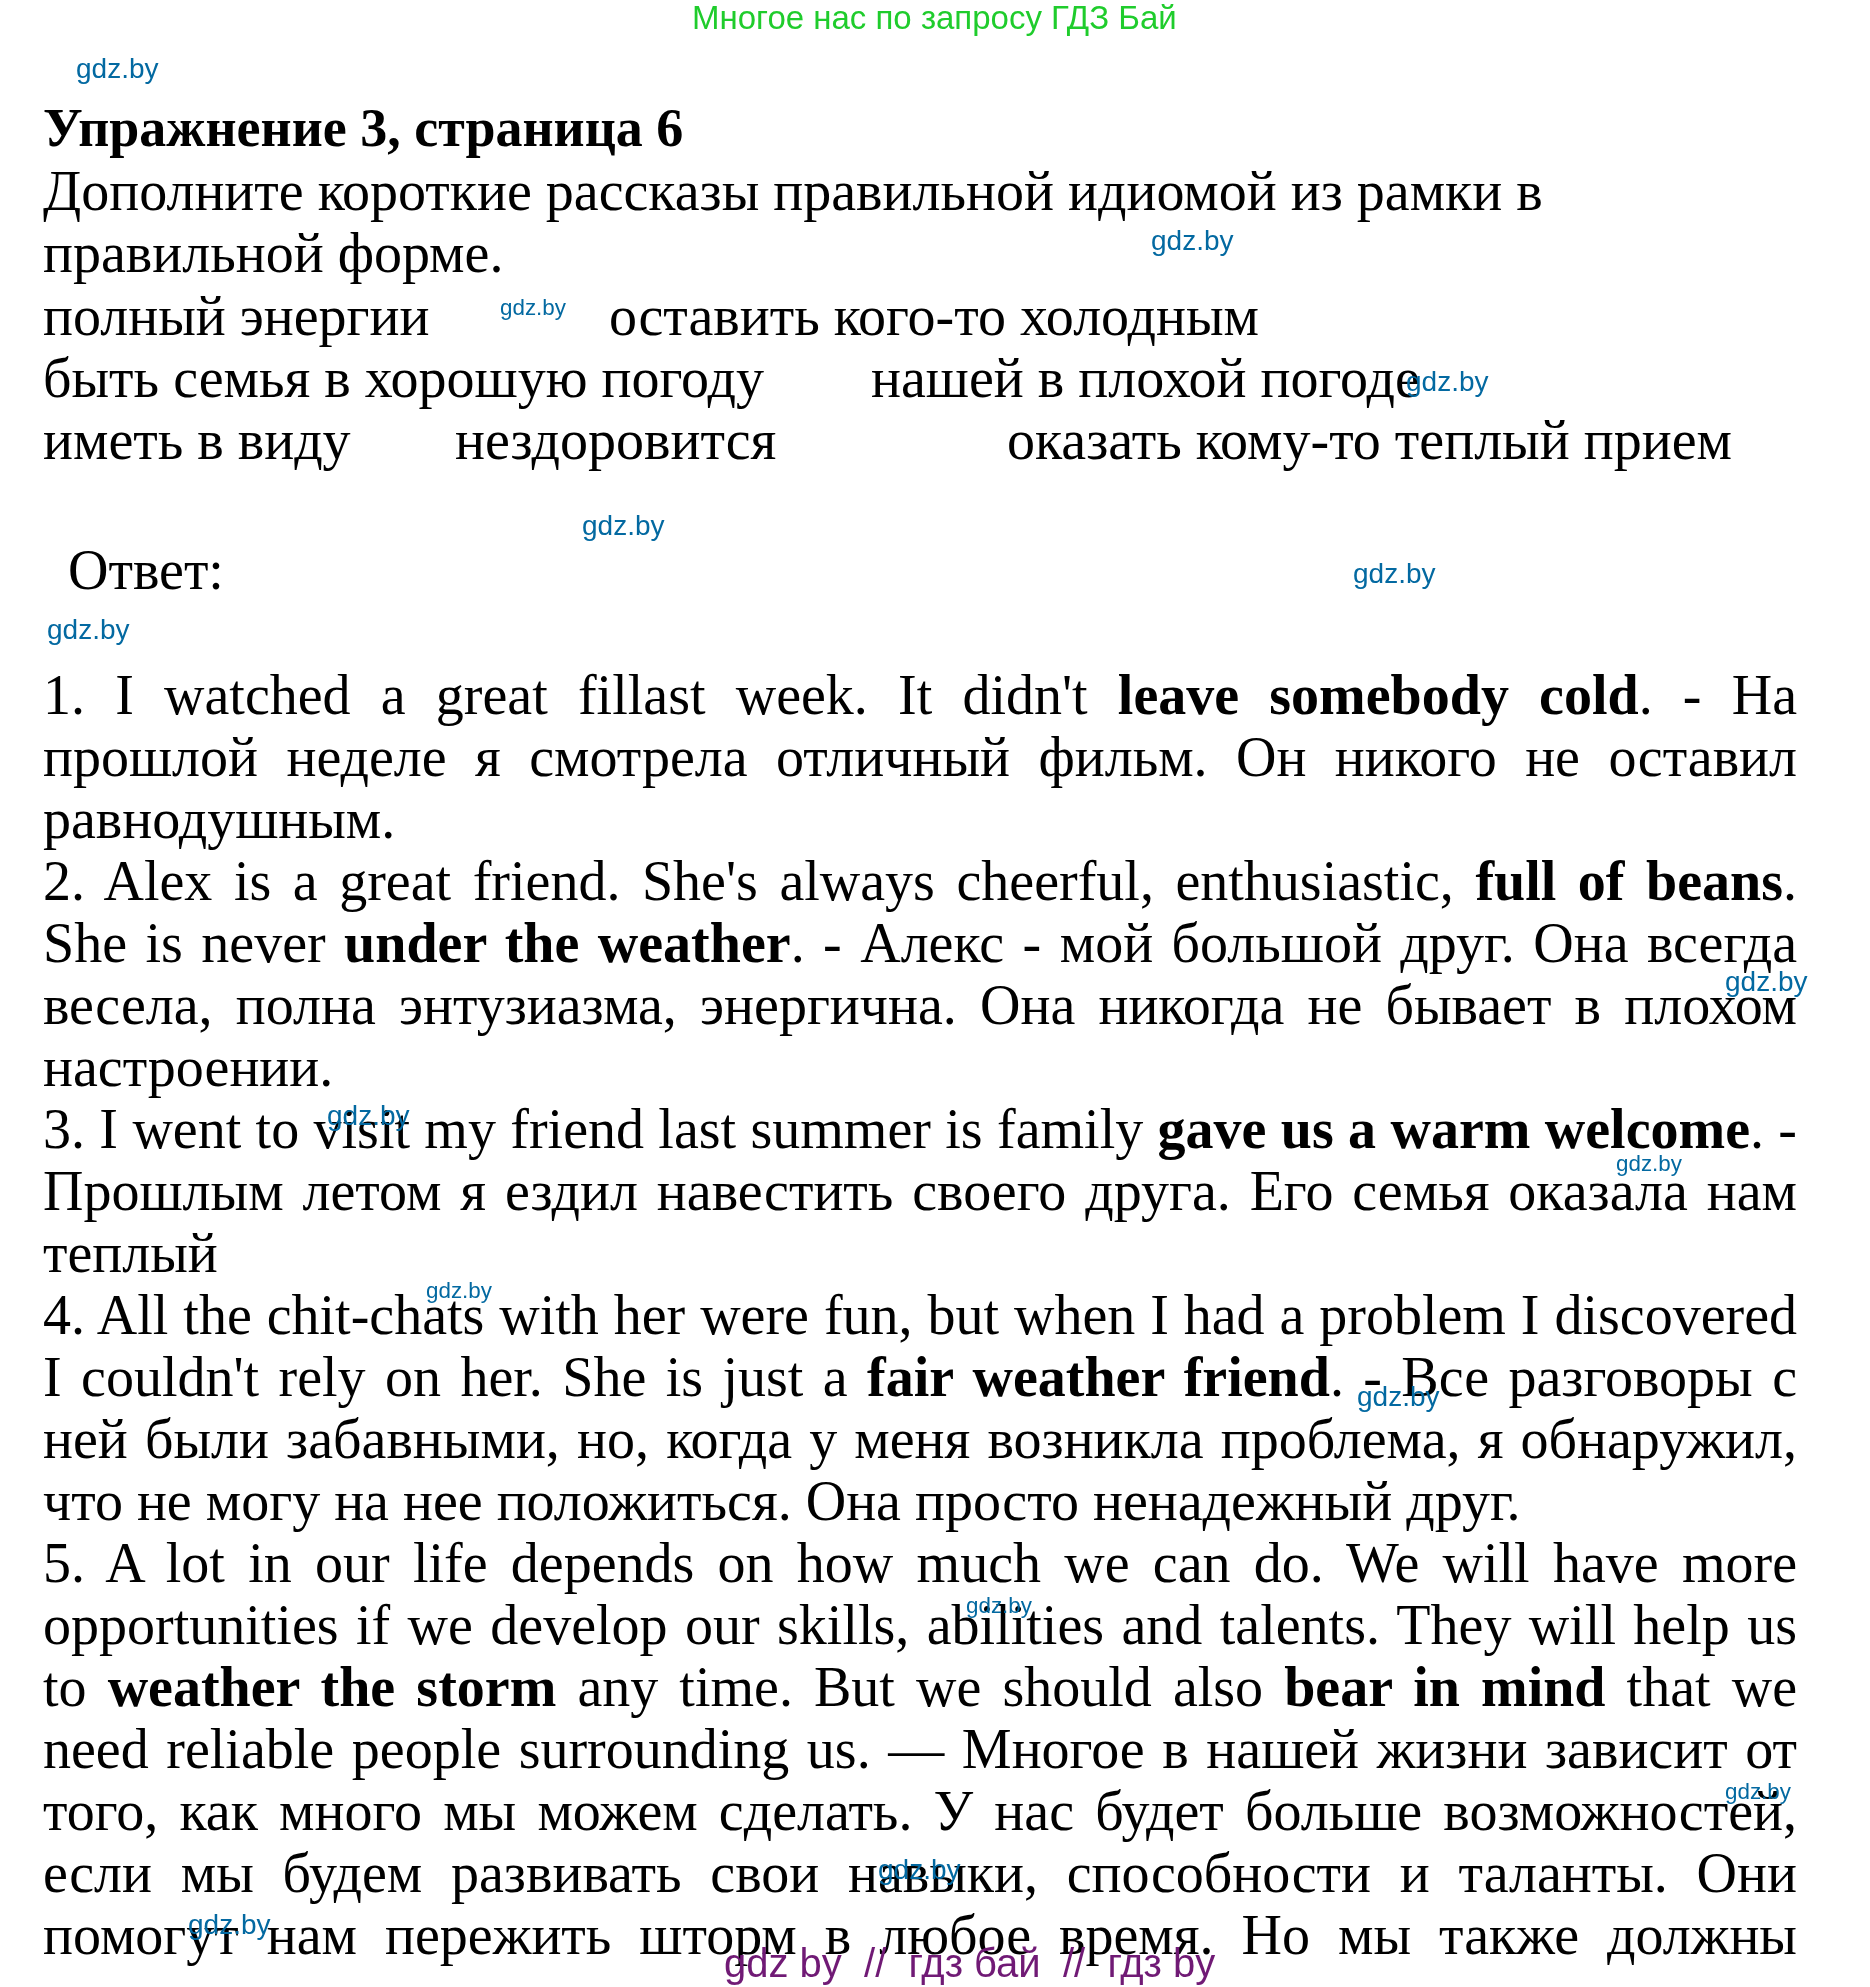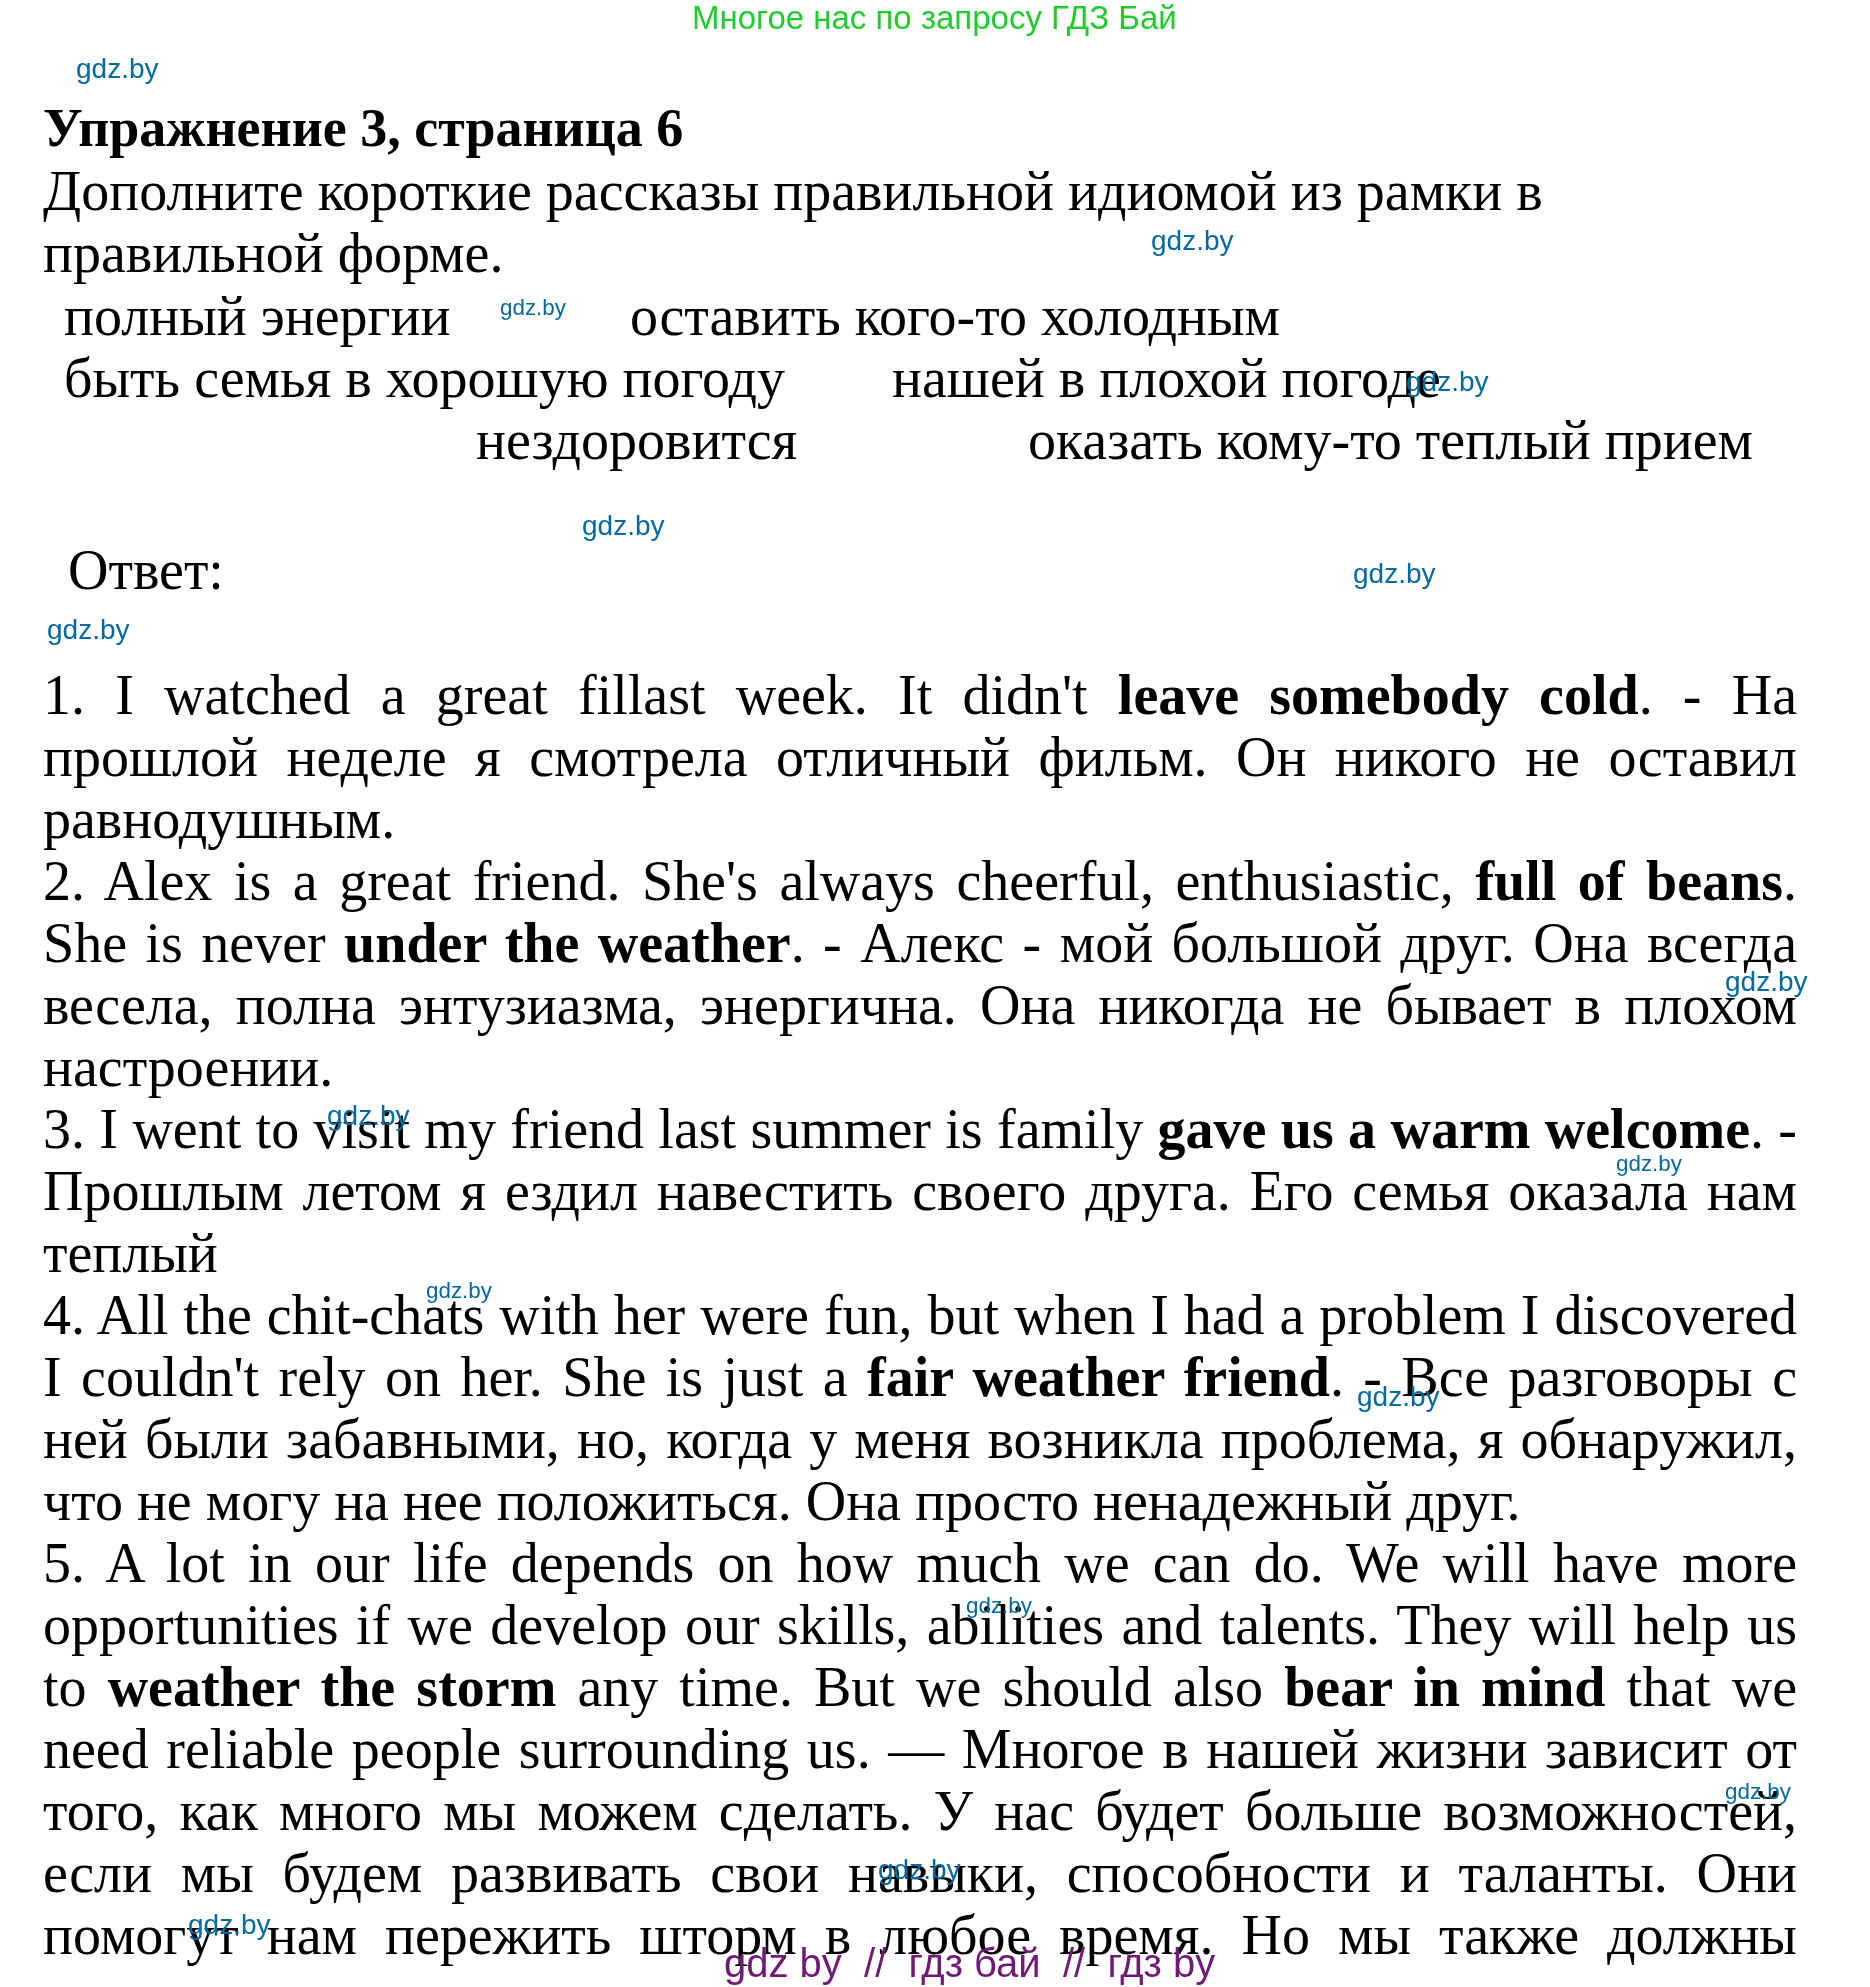--- a/index.html
+++ b/index.html
@@ -7,21 +7,21 @@
   .serif { font-family: "Liberation Serif", "DejaVu Serif", serif; }
   .sans { font-family: "Liberation Sans", "DejaVu Sans", sans-serif; }
   .abs { position: absolute; }
   .top-banner { left: 692px; top: 0px; font-size: 33px; line-height: 35px; color: #1fcc2c; white-space: nowrap; }
   .footer { left: 724px; top: 1945px; font-size: 40px; line-height: 37px; color: #701a75; white-space: nowrap; }
   .wm { font-size: 28px; line-height: 30px; color: #0369a1; white-space: nowrap; text-align: right; }
   .wm.small { font-size: 22.4px; line-height: 24px; }
   .title { left: 43px; top: 98px; font-size: 54px; line-height: 60px; font-weight: bold; white-space: nowrap; }
   .instruction { left: 43px; top: 160px; width: 1754px; font-size: 56px; line-height: 62px; }
   .idioms { left: 43px; top: 285px; width: 1754px; font-size: 56px; line-height: 62px; }
-  .idiom-row { position: relative; height: 62px; white-space: nowrap; margin-left: 21px; }
+  .idiom-row { position: relative; height: 62px; white-space: nowrap; }
   .idiom { position: absolute; top: 0; }
   .answer-label { left: 43px; top: 539px; font-size: 56px; line-height: 62px; white-space: nowrap; margin-left: 25px; }
   .answers { left: 43px; top: 664px; width: 1754px; font-size: 56px; line-height: 62px; text-align: justify; }
   .answers p { margin: 0; }
   .answers b { font-weight: bold; }
 </style>
 </head>
 <body>
 
 <div class="abs top-banner sans">Многое нас по запросу ГДЗ Бай</div>
@@ -33,20 +33,21 @@
 <div class="abs idioms serif">
   <div class="idiom-row">
     <span class="idiom" style="left:0px">полный энергии</span>
     <span class="idiom" style="left:566px">оставить кого-то холодным</span>
   </div>
   <div class="idiom-row">
     <span class="idiom" style="left:0px">быть семья в хорошую погоду</span>
     <span class="idiom" style="left:828px">нашей в плохой погоде</span>
   </div>
   <div class="idiom-row">
+    <span class="idiom" style="left:0px">иметь в виду</span>
     <span class="idiom" style="left:412px">нездоровится</span>
     <span class="idiom" style="left:964px">оказать кому-то теплый прием</span>
   </div>
 </div>
 
 <div class="abs answer-label serif">Ответ:</div>
 
 <div class="abs answers serif" id="answers">
     <p><span>1.</span><span> I watched a great fillast week. It didn't </span><b>leave somebody cold</b><span>. - На прошлой неделе я смотрела отличный фильм. Он никого не оставил равнодушным.</span></p>
     <p><span>2.</span><span> Alex is a great friend. She's always cheerful, enthusiastic, </span><b>full of beans</b><span>. She is never </span><b>under the weather</b><span>. - Алекс - мой большой друг. Она всегда весела, полна энтузиазма, энергична. Она никогда не бывает в плохом настроении.</span></p>

